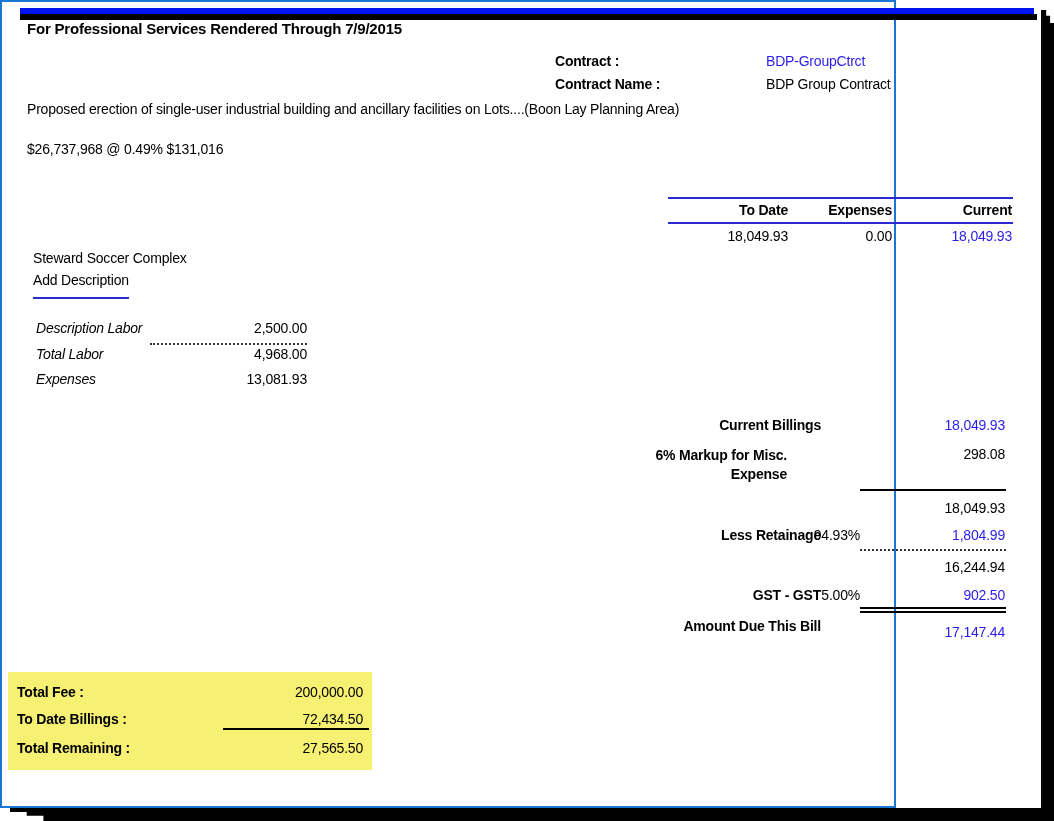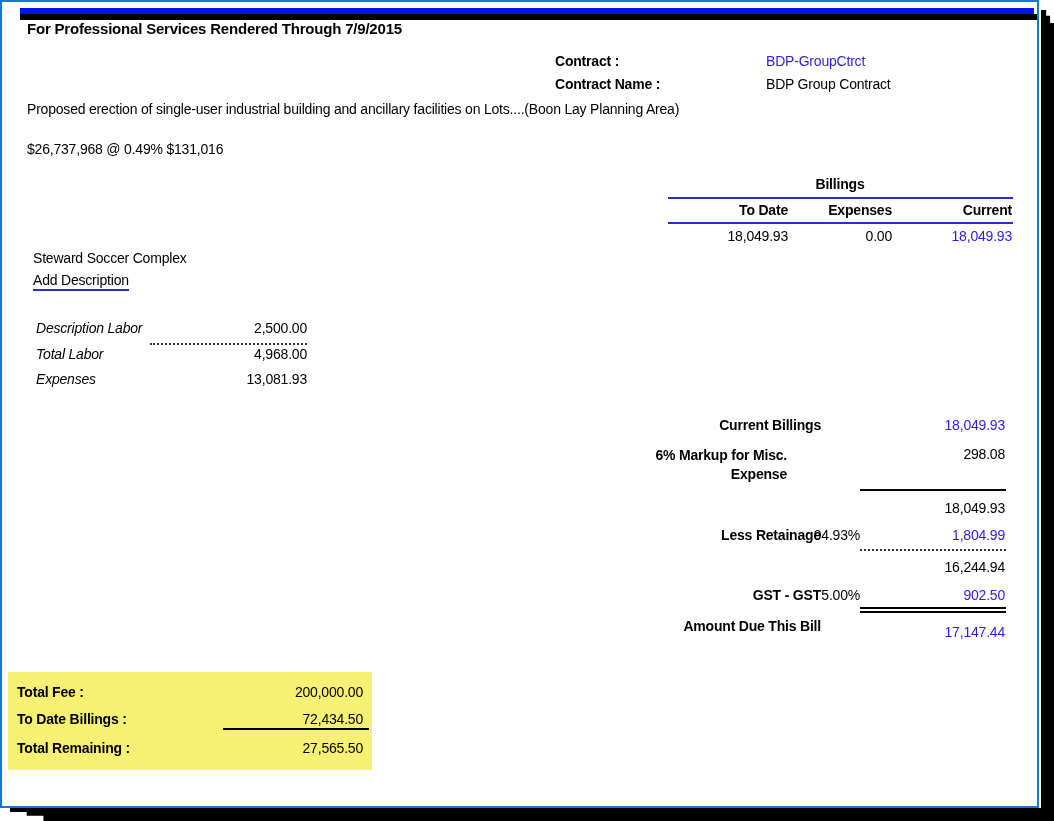--- a/index.html
+++ b/index.html
@@ -13,21 +13,21 @@
   .shadow { position:absolute; background:#000; z-index:1; }
   .shadow-right {
     left:1041px; top:10px; width:13px; height:811px;
     clip-path: polygon(0 0, 40% 0, 40% 0.7%, 70% 0.7%, 70% 1.6%, 100% 1.6%, 100% 100%, 0 100%);
   }
   .shadow-bottom {
     left:10px; top:808px; width:1044px; height:13px;
     clip-path: polygon(0 0, 100% 0, 100% 100%, 3.2% 100%, 3.2% 60%, 1.6% 60%, 1.6% 30%, 0 30%);
   }
   .window {
-    position:absolute; left:0; top:0; width:1039px; height:808px;
+    position:absolute; left:0; top:0; width:896px; height:808px;
     background:#fff; border:2px solid var(--window-border, #1976d2);
     z-index:2;
   }
   .abs { position:absolute; }
   .band-blue  { left:18px; top:6px;  width:1014px; height:6px; background:var(--band-blue,#0014ee); }
   .band-black { left:18px; top:12px; width:1017px; height:6px; background:#000; }
   .bold { font-weight:bold; }
   .blue { color:var(--accent-blue, #2b1de8); }
   .title { left:25px; top:18px; font-size:15px; font-weight:bold; }
   .contract-label { left:553px; width:202px; text-align:left; font-weight:bold; }
@@ -42,21 +42,21 @@
 
   .btable-title { left:666px; top:174px; width:344px; text-align:center; font-weight:bold; }
   .btable-row { left:666px; width:344px; display:flex; }
   .btable-row .c1 { width:120px; text-align:right; }
   .btable-row .c2 { width:104px; text-align:right; }
   .btable-row .c3 { width:120px; text-align:right; }
 
   .proj-name { left:31px; top:248px; }
   .add-desc {
     left:31px; top:270px; cursor:pointer;
-    border-bottom:2px solid var(--rule-blue,#2a2ad0); padding-bottom:1px;
+    border-bottom:2px solid var(--rule-blue,#2a2ad0); padding-bottom:9px;
   }
   .lrow { left:34px; width:271px; display:flex; }
   .lrow .lbl { flex:1; font-style:italic; }
   .lrow .val { width:110px; text-align:right; }
 
   .sum-label { left:632px; width:187px; text-align:right; font-weight:bold; }
   .sum-pct   { left:783px; width:75px;  text-align:right; }
   .sum-val   { left:856px; width:147px; text-align:right; }
   .markup-label { left:623px; width:162px; text-align:right; font-weight:bold; line-height:19px; }
 
@@ -83,21 +83,20 @@
     <div class="abs title">For Professional Services Rendered Through 7/9/2015</div>
 
     <div class="abs contract-label" style="top:51px">Contract :</div>
     <div class="abs contract-value blue link" style="top:51px">BDP-GroupCtrct</div>
     <div class="abs contract-label" style="top:74px">Contract Name :</div>
     <div class="abs contract-value" style="top:74px">BDP Group Contract</div>
 
     <div class="abs desc">Proposed erection of single-user industrial building and ancillary facilities on Lots....(Boon Lay Planning Area)</div>
     <div class="abs feebasis">$26,737,968 @ 0.49% $131,016</div>
 
-    <div class="abs btable-title">Billings</div>
     <div class="abs rule-blue" style="left:666px; top:195px; width:345px"></div>
     <div class="abs btable-row bold" style="top:200px">
       <span class="c1">To Date</span>
       <span class="c2">Expenses</span>
       <span class="c3">Current</span>
     </div>
     <div class="abs rule-blue" style="left:666px; top:220px; width:345px"></div>
     <div class="abs btable-row" style="top:226px">
       <span class="c1">18,049.93</span>
       <span class="c2">0.00</span>

